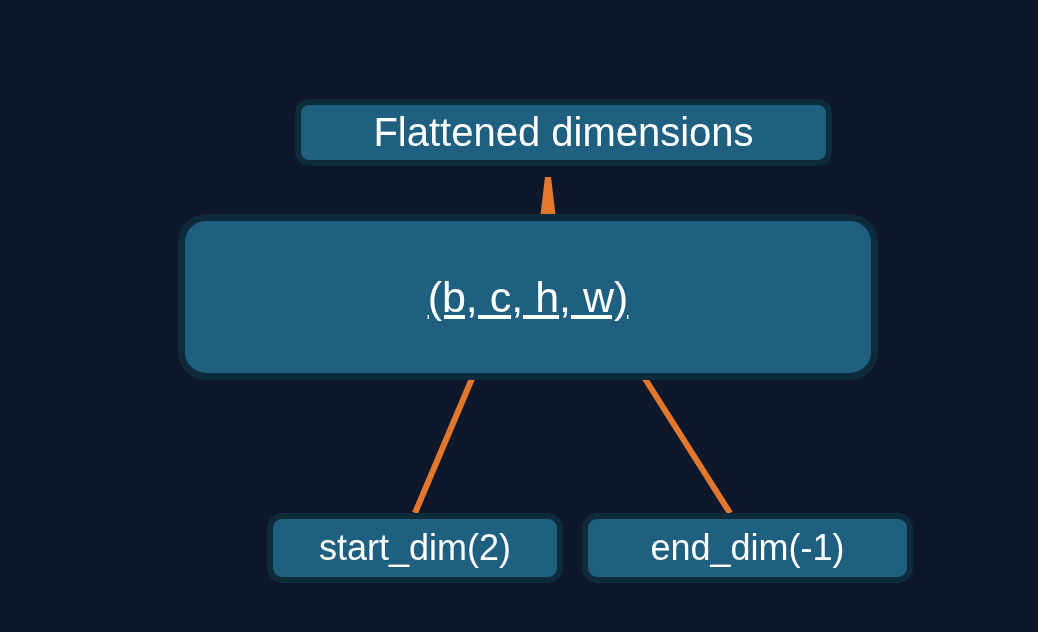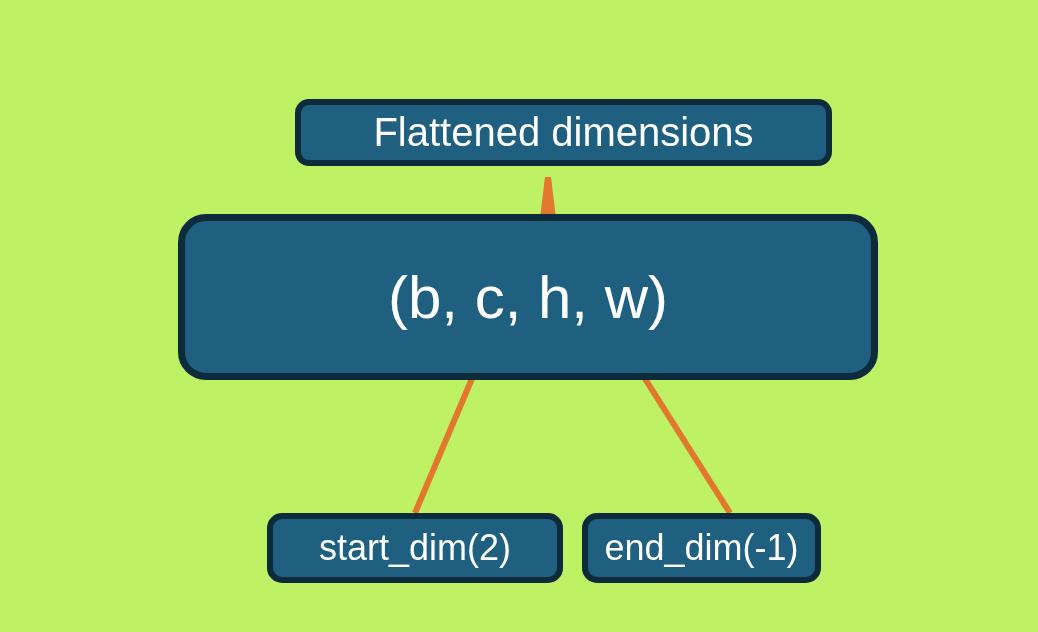--- a/index.html
+++ b/index.html
@@ -5,21 +5,21 @@
   html, body {
     margin: 0;
     padding: 0;
     background: #ffffff;
     font-family: "Liberation Sans", sans-serif;
   }
   .canvas {
     position: relative;
     width: 1038px;
     height: 632px;
-    background: #bef264;
+    background: #0f172a;
     overflow: hidden;
   }
   .connector-layer {
     position: absolute;
     left: 0;
     top: 0;
     width: 1038px;
     height: 632px;
     pointer-events: none;
   }
@@ -41,30 +41,31 @@
     border-radius: 14px;
     font-size: 40px;
   }
   .node-main {
     left: 178px;
     top: 214px;
     width: 700px;
     height: 166px;
     border-radius: 28px;
     border-width: 7px;
-    font-size: 60px;
+    font-size: 43px;
+    text-decoration: underline;
   }
   .node-bottom {
     top: 513px;
     height: 70px;
     border-radius: 15px;
     font-size: 36px;
   }
   .node-start { left: 267px; width: 296px; }
-  .node-end   { left: 582px; width: 239px; }
+  .node-end   { left: 582px; width: 331px; }
   .label { white-space: nowrap; }
 </style>
 </head>
 <body>
 
 <div class="canvas">
 
   <svg class="connector-layer" viewBox="0 0 1038 632" xmlns="http://www.w3.org/2000/svg">
     <defs>
       <marker id="arrowhead" viewBox="0 0 4 3" markerWidth="4" markerHeight="3" refX="0.4" refY="1.5" orient="auto" markerUnits="strokeWidth">

